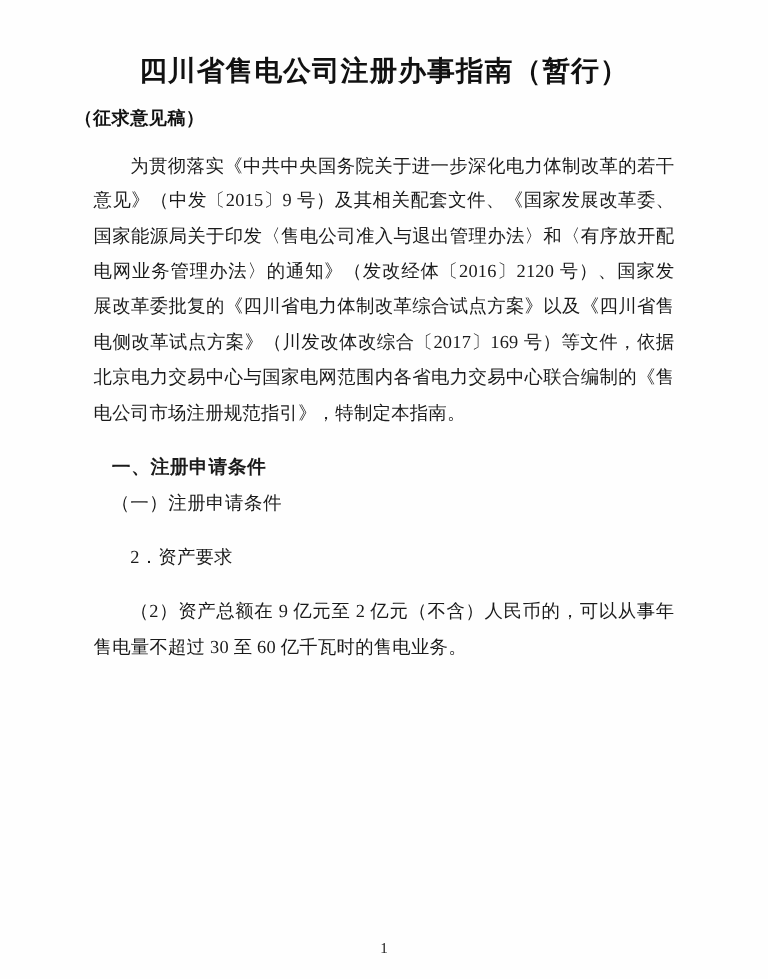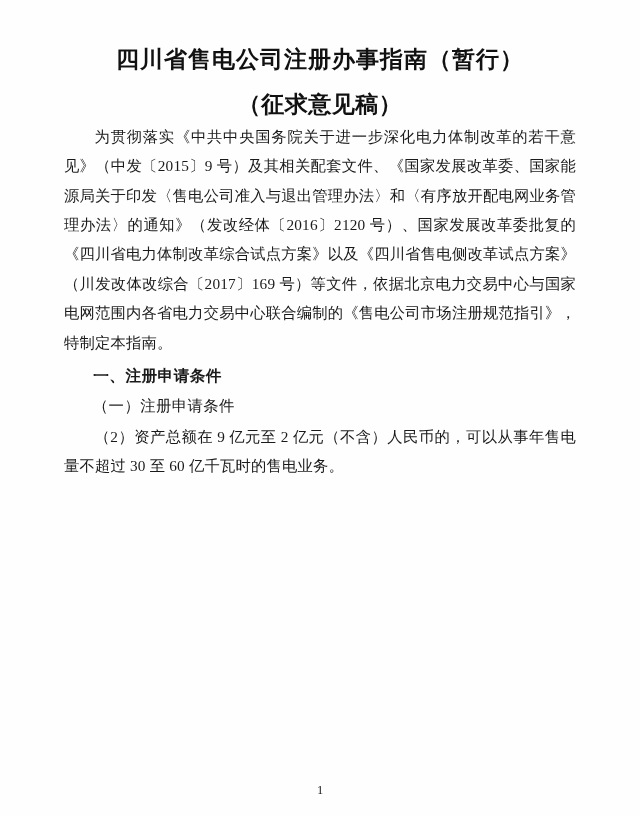--- a/index.html
+++ b/index.html
@@ -25,22 +25,22 @@
   .doc-title {
     text-align: center;
     font-size: 23px;
     font-weight: bold;
     letter-spacing: 1px;
     margin: 8px 0 0 0;
     line-height: 1.35;
     color: #111;
   }
   .doc-subtitle {
-    text-align: center;
-    font-size: 23px;
+    text-align: left;
+    font-size: 15px;
     font-weight: bold;
     letter-spacing: 0.5px;
     margin: 14px 0 0 0;
     color: #111;
   }
   .body-text {
     font-size: 15.3px;
     line-height: 1.92;
     text-align: justify;
     text-justify: inter-ideograph;
@@ -61,21 +61,21 @@
   }
   .heading2 {
     font-size: 15.4px;
     font-weight: normal;
     line-height: 1.9;
     margin: 0;
     text-indent: 2em;
     letter-spacing: 0.4px;
   }
   .para {
-    margin: 2px;
+    margin: 16px;
   }
   .page-number {
     position: absolute;
     bottom: 18px;
     left: 0;
     width: 640px;
     text-align: center;
     font-size: 12.5px;
     color: #222;
   }
@@ -87,16 +87,17 @@
 
   <h1 class="doc-title">四川省售电公司注册办事指南（暂行）</h1>
   <h2 class="doc-subtitle">（征求意见稿）</h2>
 
   <p class="body-text indent2 para">为贯彻落实《中共中央国务院关于进一步深化电力体制改革的若干意见》（中发〔2015〕9 号）及其相关配套文件、《国家发展改革委、国家能源局关于印发〈售电公司准入与退出管理办法〉和〈有序放开配电网业务管理办法〉的通知》（发改经体〔2016〕2120 号）、国家发展改革委批复的《四川省电力体制改革综合试点方案》以及《四川省售电侧改革试点方案》（川发改体改综合〔2017〕169 号）等文件，依据北京电力交易中心与国家电网范围内各省电力交易中心联合编制的《售电公司市场注册规范指引》，特制定本指南。</p>
 
   <p class="heading1">一、注册申请条件</p>
 
   <p class="heading2">（一）注册申请条件</p>
 
+  <p class="body-text indent2 para">2．资产要求</p>
   <p class="body-text indent2 para">（2）资产总额在 9 亿元至 2 亿元（不含）人民币的，可以从事年售电量不超过 30 至 60 亿千瓦时的售电业务。</p>
 
   <div class="page-number">1</div>
 </div>
 
 </body></html>

